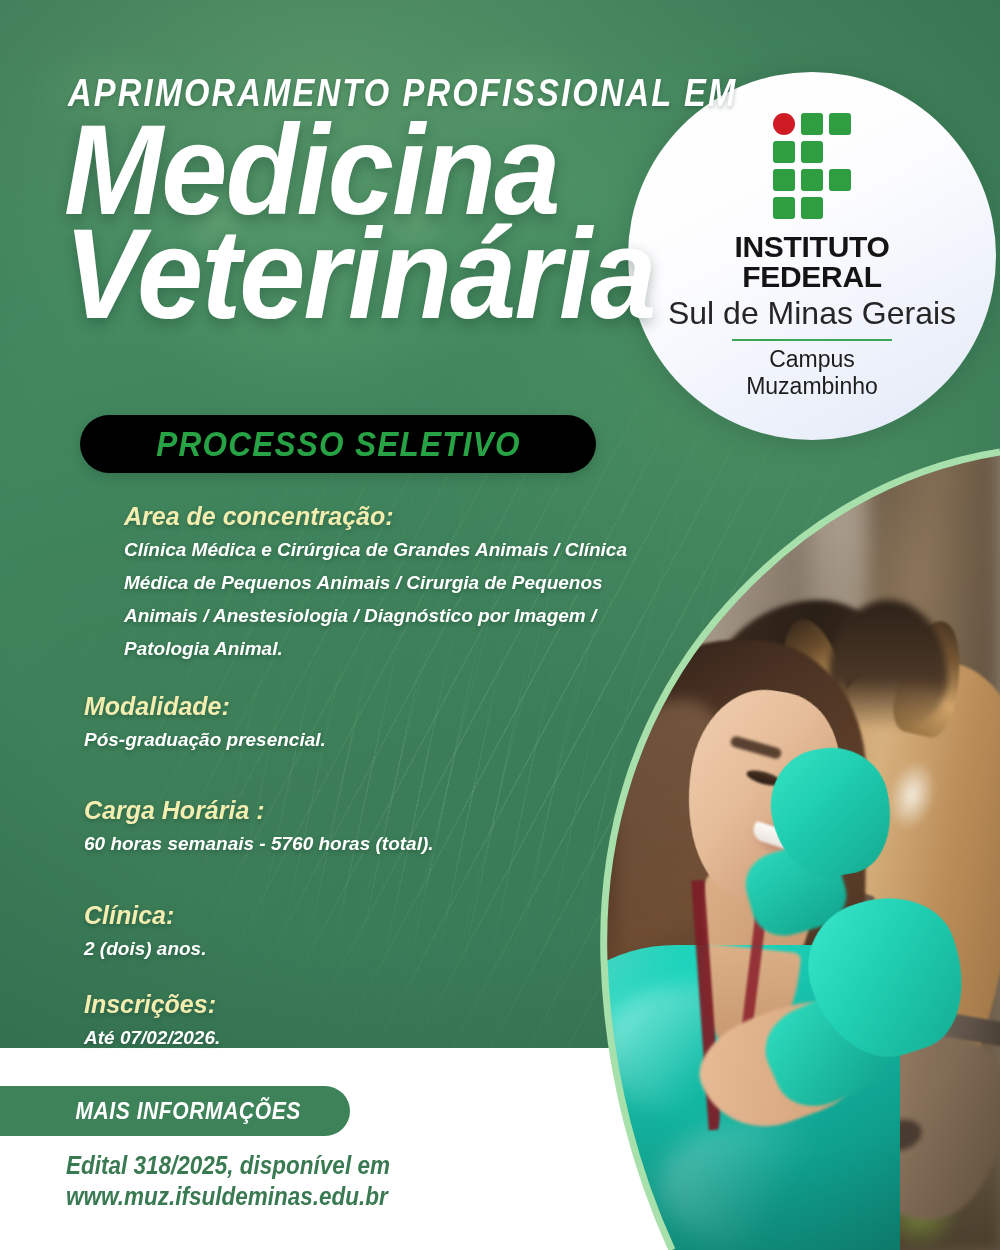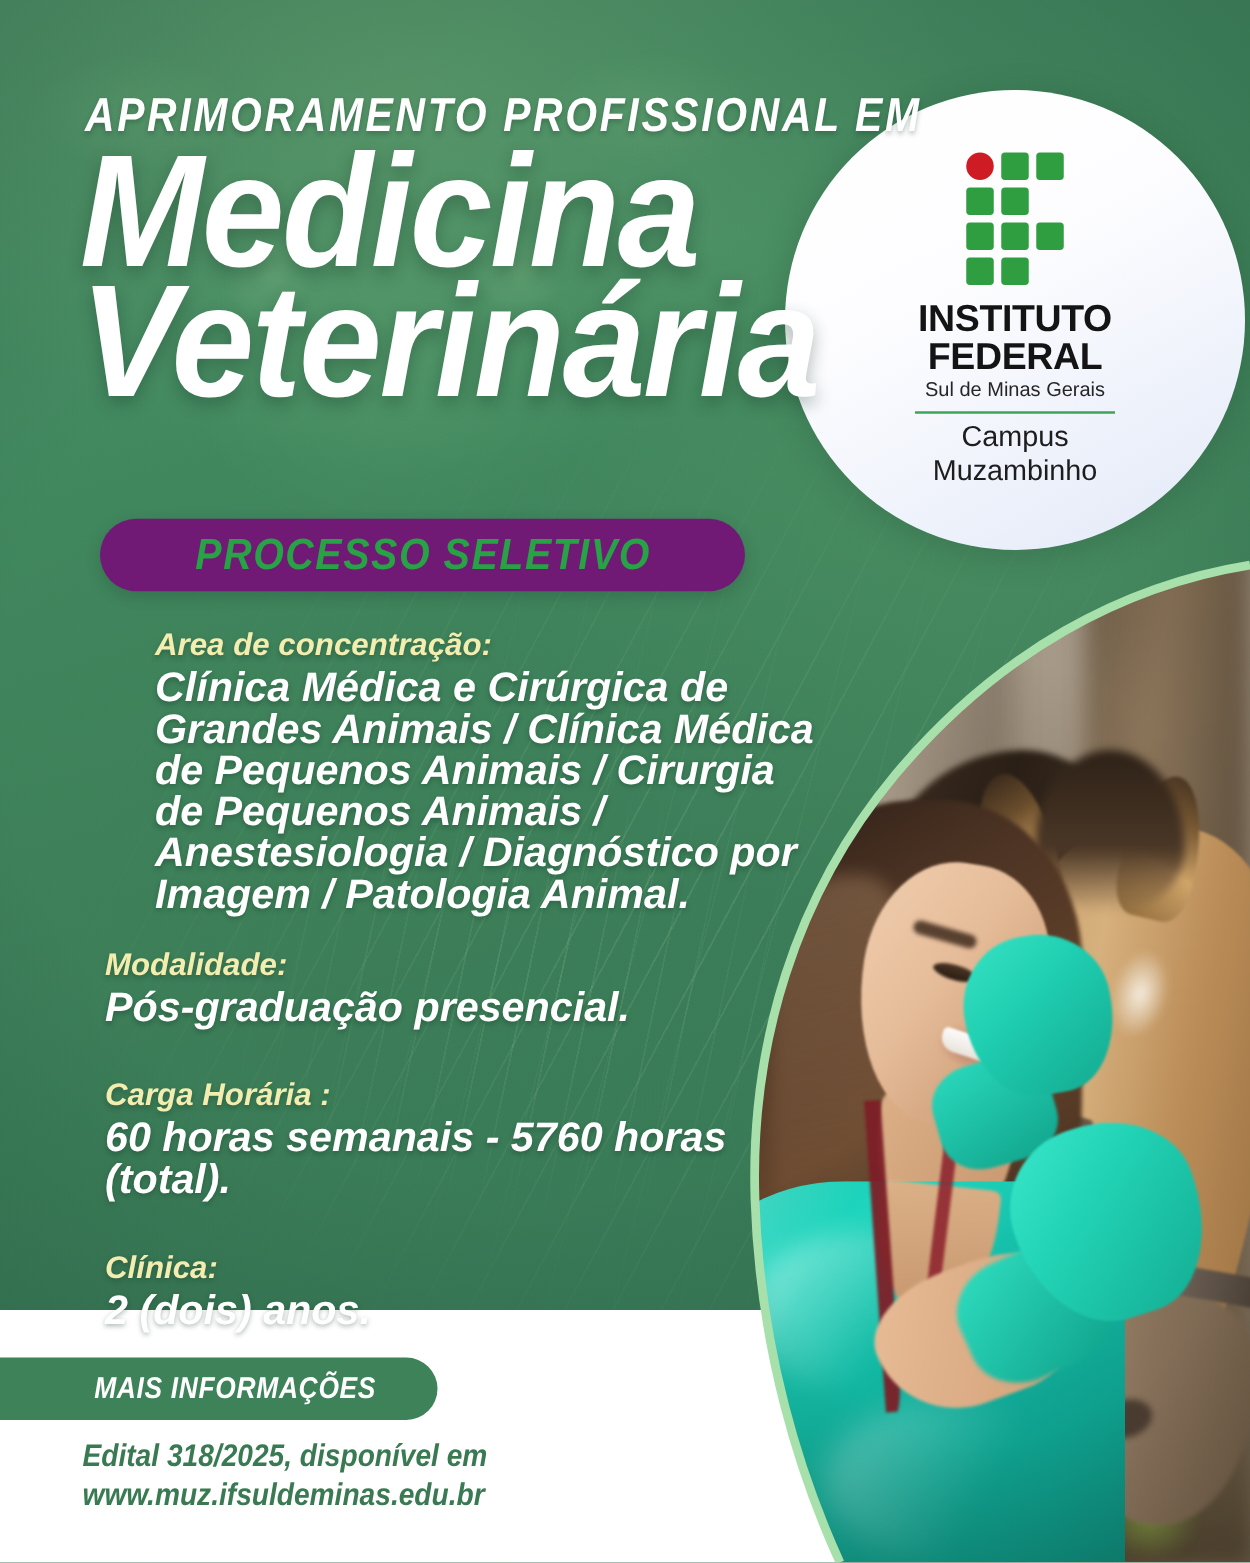--- a/index.html
+++ b/index.html
@@ -328,21 +328,21 @@
   .if-cell.red { background:#cf1b24; border-radius:50%; }
   .if-cell.blank { background:transparent; }
   .if-name {
     font-family:"Liberation Sans", sans-serif;
     font-weight:bold; color:#141414;
     font-size:30px; line-height:30px; letter-spacing:-.3px;
     text-align:center;
   }
   .if-sub {
     font-family:"Liberation Sans", sans-serif;
-    font-size:16px; color:#262626; margin-top:3px; text-align:center;
+    font-size:32px; color:#262626; margin-top:3px; text-align:center;
   }
   .if-rule { width:160px; height:2px; background:#3da558; margin:7px 0 5px; }
   .if-campus {
     font-family:"Liberation Sans", sans-serif;
     font-size:23px; line-height:27px; color:#1d1d1d; text-align:center;
   }
 
   
   .kicker {
     position:absolute; left:68px; top:72px;
@@ -363,21 +363,21 @@
     transform:scaleX(.93); transform-origin:left top;
     text-shadow:0 5px 14px rgba(16,48,32,.32);
     white-space:nowrap;
   }
   .title .l2 { display:block; }
 
   
   .ps-pill {
     position:absolute; left:80px; top:415px;
     width:516px; height:58px;
-    background:#701a75; border-radius:29px;
+    background:#000000; border-radius:29px;
     display:flex; align-items:center; justify-content:center;
     box-shadow:0 4px 12px rgba(16,48,32,.22);
   }
   .ps-pill span {
     font-family:"Liberation Sans Narrow","Liberation Sans", sans-serif;
     font-weight:bold; font-style:italic;
     font-size:35px; letter-spacing:1.4px; color:#27a244;
     transform:scaleX(.9);
   }
 
@@ -386,21 +386,21 @@
   .info-group { margin-bottom:17px; }
   .info-label {
     font-family:"Liberation Sans", sans-serif;
     font-weight:bold; font-style:italic;
     font-size:25px; line-height:33px; color:#f4edb0;
     text-shadow:0 2px 4px rgba(18,52,34,.35);
   }
   .info-value {
     font-family:"Liberation Sans", sans-serif;
     font-weight:bold; font-style:italic;
-    font-size:33px; line-height:33px; color:#ffffff;
+    font-size:19px; line-height:33px; color:#ffffff;
     text-shadow:0 2px 4px rgba(18,52,34,.35);
   }
   .g-area   { margin-bottom:25px;margin-left:40px; }
   .g-mod    { margin-bottom:38px; }
   .g-carga  { margin-bottom:39px; }
   .g-dur    { margin-bottom:23px; }
 
   
   .mi-pill {
     position:absolute; left:-30px; top:1086px;
@@ -532,20 +532,21 @@
     </div>
     <div class="info-group g-carga">
       <div class="info-label">Carga Horária :</div>
       <div class="info-value">60 horas semanais - 5760 horas (total).</div>
     </div>
     <div class="info-group g-dur">
       <div class="info-label">Clínica:</div>
       <div class="info-value">2 (dois) anos.</div>
     </div>
     <div class="info-group">
+      <div class="info-label">Inscrições:</div>
       <div class="info-value">Até 07/02/2026.</div>
     </div>
   </div>
 
   <div class="mi-pill">
     <span>MAIS INFORMAÇÕES</span>
   </div>
   <div class="edital">
     <div>Edital 318/2025, disponível em</div>
     <div>www.muz.ifsuldeminas.edu.br</div>

